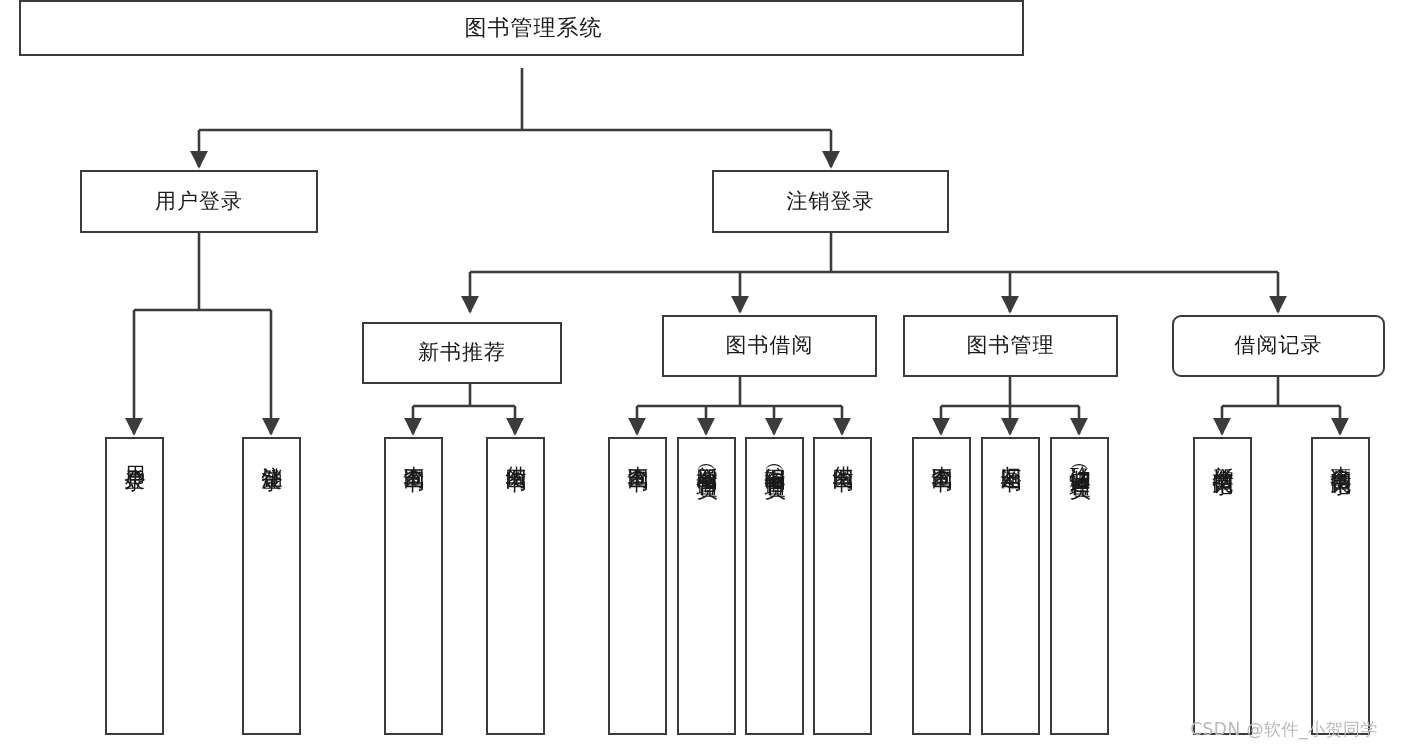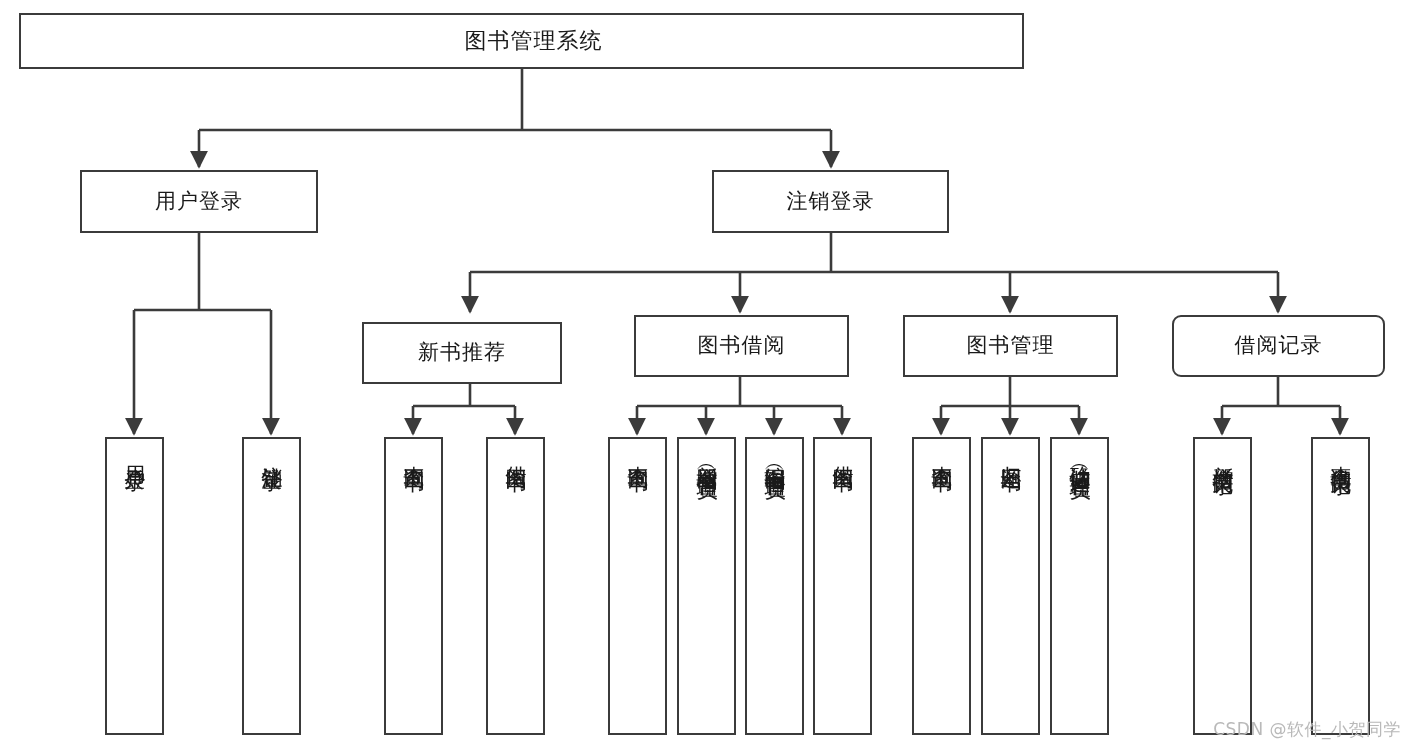--- a/index.html
+++ b/index.html
@@ -60,21 +60,21 @@
     left: 0;
     top: 0;
     width: 1405px;
     height: 747px;
     pointer-events: none;
   }
 
   
   #watermark {
     position: absolute;
-    right: 4px;
+    right: 27px;
     bottom: 6px;
     font-size: 17px;
     color: #b9b9b9;
     letter-spacing: 0.5px;
     white-space: nowrap;
     margin-left: 45px;
   }
 </style>
 </head>
 <body>
@@ -124,37 +124,37 @@
       <path d="M 1010 406 L 1010 434" marker-end="url(#arrow)"></path>
       <path d="M 1079 406 L 1079 434" marker-end="url(#arrow)"></path>
 
       <path d="M 1278 377 L 1278 406"></path>
       <path d="M 1222 406 L 1340 406"></path>
       <path d="M 1222 406 L 1222 434" marker-end="url(#arrow)"></path>
       <path d="M 1340 406 L 1340 434" marker-end="url(#arrow)"></path>
     </g>
   </svg>
 
-  <div class="node horiz root" style="left:19px; top:13px; width:1005px; height:56px;padding-left:24px;">
+  <div class="node horiz root" style="left:19px; top:0; width:1005px; height:56px;padding-left:24px;">
     <span>图书管理系统</span>
   </div>
 
   <div class="node horiz" style="left:80px; top:170px; width:238px; height:63px;">
     <span>用户登录</span>
   </div>
 
   <div class="node horiz" style="left:712px; top:170px; width:237px; height:63px;">
     <span>注销登录</span>
   </div>
 
   <div class="node horiz" style="left:362px; top:322px; width:200px; height:62px;text-align:center;">
     <span>新书推荐</span>
   </div>
 
-  <div class="node horiz" style="left:634px; top:315px; width:215px; height:62px;">
+  <div class="node horiz" style="left:662px; top:315px; width:215px; height:62px;">
     <span>图书借阅</span>
   </div>
 
   <div class="node horiz" style="left:903px; top:315px; width:215px; height:62px;">
     <span>图书管理</span>
   </div>
 
   <div class="node horiz" style="left:1172px; top:315px; width:213px; height:62px;border-radius:9px;">
     <span>借阅记录</span>
   </div>

